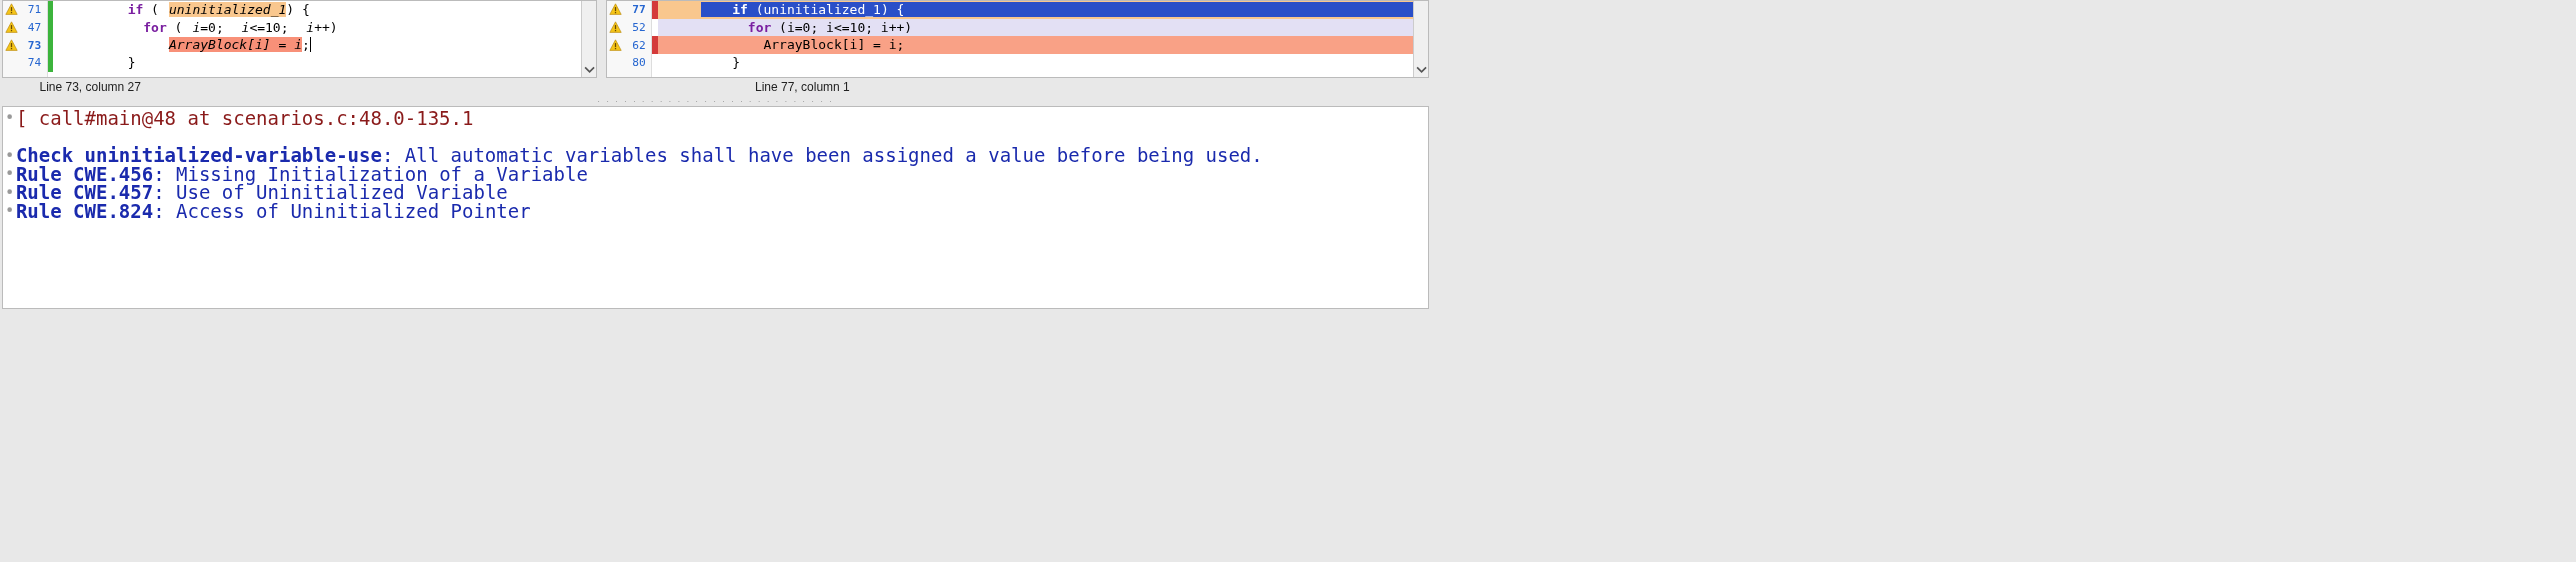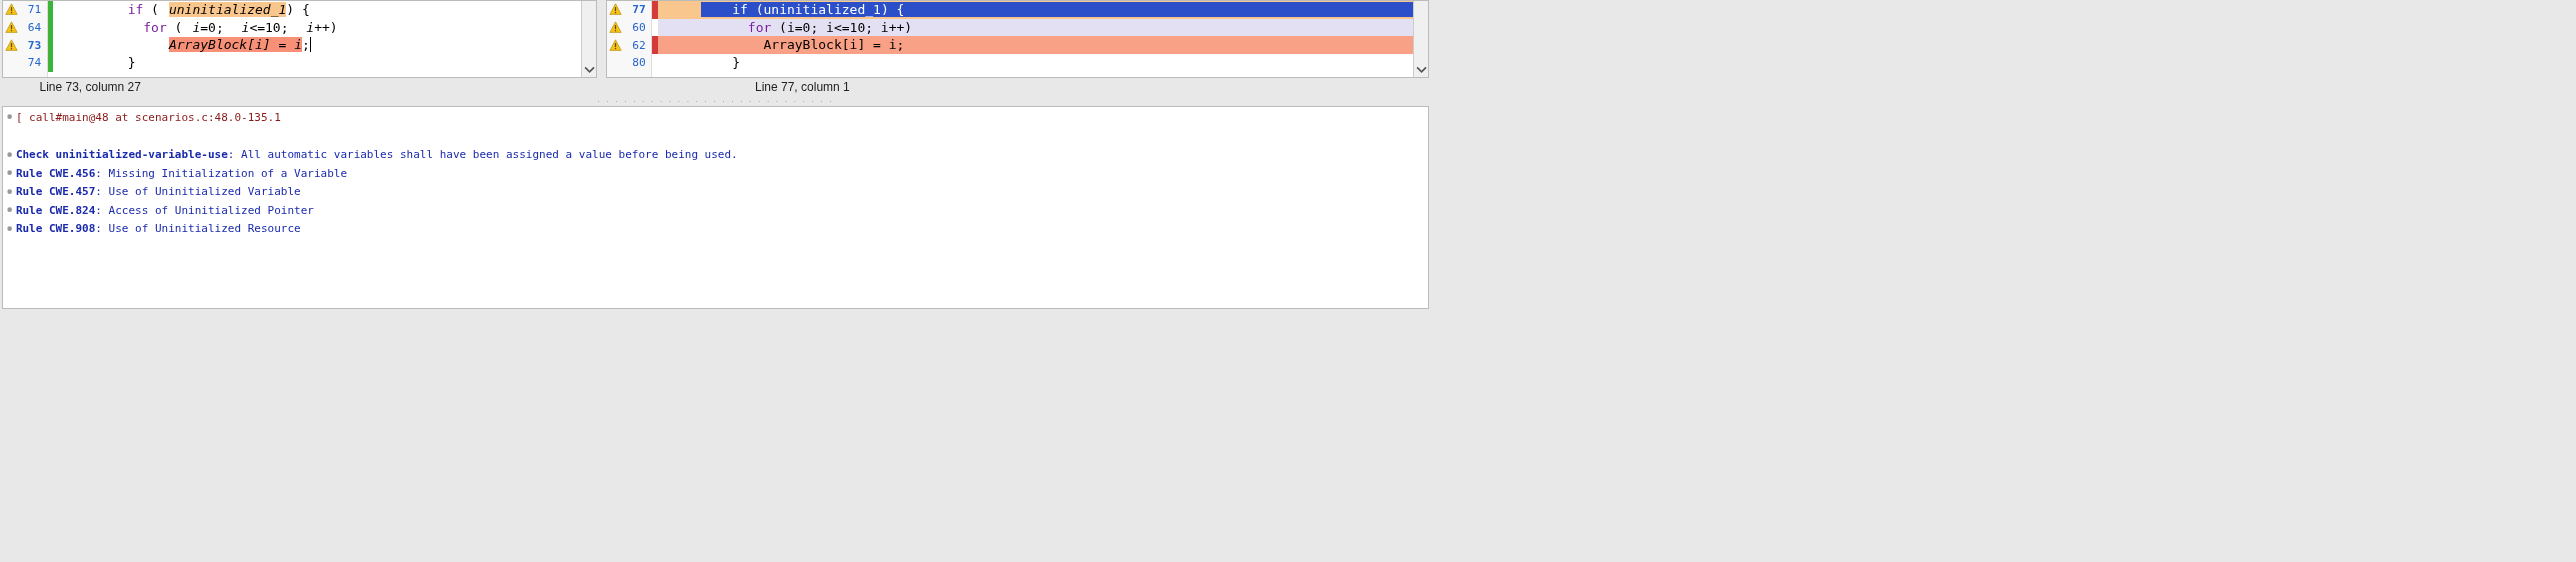--- a/index.html
+++ b/index.html
@@ -12,38 +12,38 @@
 .gutter-line { height: 17.7px; display: flex; align-items: center; justify-content: flex-end; padding-right: 5.6px; position: relative; }
 .warn-icon { position: absolute; left: 1.9px; width: 13px; height: 13px; }
 .ln { color: #2666d0; font-size: 11.2px; font-family: monospace; }
 .ln.bold { font-weight: bold; }
 .changebar { width: 5.6px; }
 .cb-line { height: 17.7px; }
 .cb-green { background: #3cb43c; }
 .cb-red { background: #d43a3a; }
 .code-col { flex: 1; font-family: monospace; font-size: 13px; }
 .code-line { height: 17.7px; line-height: 17.7px; white-space: pre; padding-left: 3.7px; }
-.kw { color: #7a1fa0; font-weight: normal; }
+.kw { color: #7a1fa0; font-weight: bold; }
 .varname { font-style: italic; margin-left: 10px; }
 .hl-orange { background: #f9c78e; }
 .hl-salmon { background: #f89078; }
 .hl-coral-row { background: #f9a186; }
 .hl-lavender { background: #e3e0f4; }
 .sel-blue { background: #2a4fc8; color: #fff; }
 .sel-blue .kw { color: #fff; }
 .cursor { border-right: 0.9px solid #000; }
 .scrollbar-v { width: 15px; background: #f0f0f0; border-left: 0.9px solid #ccc; display: flex; flex-direction: column; justify-content: flex-end; padding: 1.9px; }
 .scroll-arrow-down { width: 11.2px; height: 11.2px; align-self: center; }
 
 .status-bar { display: flex; height: 18.6px; background: #e8e8e8; font-size: 12px; }
 .status-cell { flex: 1; padding: 1.9px 7.5px; color: #222; margin-left: 32px; }
 
 .splitter { height: 9.3px; background: #e8e8e8; text-align: center; color: #999; font-size: 8.4px; letter-spacing: 1.9px; cursor: ns-resize; line-height: 9.3px; }
 
-.bottom-panel { background: #fff; border: 0.9px solid #bbb; margin: 0 1.9px; height: 203px; overflow: auto; padding: 1.9px 3.7px; font-family: monospace; font-size: 11px; line-height: 18.6px; }
+.bottom-panel { background: #fff; border: 0.9px solid #bbb; margin: 0 1.9px; height: 203px; overflow: auto; padding: 1.9px 3.7px; font-family: monospace; font-size: 19px; line-height: 18.6px; }
 .bp-line { white-space: pre; position: relative; padding-left: 9.3px; }
 .tick { position: absolute; left: -1.9px; top: 3.7px; width: 9.3px; height: 9.3px; }
 .dark-red { color: #8a1a1a; }
 .dark-blue { color: #1a2aad; }
 .bp-bold { font-weight: bold; }
 </style>
 </head>
 <body>
 
 <div class="top-panes">
@@ -57,21 +57,21 @@
               <rect x="7.2" y="11" width="1.6" height="1.6" fill="#6b4a00"></rect>
             </svg>
             <span class="ln">71</span>
           </div>
           <div class="gutter-line">
             <svg class="warn-icon" viewBox="0 0 16 16">
               <path d="M8 1 L15 14 L1 14 Z" fill="#f5c518" stroke="#b8860b" stroke-width="0.8"></path>
               <rect x="7.2" y="5" width="1.6" height="5" fill="#6b4a00"></rect>
               <rect x="7.2" y="11" width="1.6" height="1.6" fill="#6b4a00"></rect>
             </svg>
-            <span class="ln">64</span>
+            <span class="ln">47</span>
           </div>
           <div class="gutter-line">
             <svg class="warn-icon" viewBox="0 0 16 16">
               <path d="M8 1 L15 14 L1 14 Z" fill="#f5c518" stroke="#b8860b" stroke-width="0.8"></path>
               <rect x="7.2" y="5" width="1.6" height="5" fill="#6b4a00"></rect>
               <rect x="7.2" y="11" width="1.6" height="1.6" fill="#6b4a00"></rect>
             </svg>
             <span class="ln bold">73</span>
           </div>
           <div class="gutter-line">
@@ -107,21 +107,21 @@
               <rect x="7.2" y="11" width="1.6" height="1.6" fill="#6b4a00"></rect>
             </svg>
             <span class="ln bold">77</span>
           </div>
           <div class="gutter-line">
             <svg class="warn-icon" viewBox="0 0 16 16">
               <path d="M8 1 L15 14 L1 14 Z" fill="#f5c518" stroke="#b8860b" stroke-width="0.8"></path>
               <rect x="7.2" y="5" width="1.6" height="5" fill="#6b4a00"></rect>
               <rect x="7.2" y="11" width="1.6" height="1.6" fill="#6b4a00"></rect>
             </svg>
-            <span class="ln">60</span>
+            <span class="ln">52</span>
           </div>
           <div class="gutter-line">
             <svg class="warn-icon" viewBox="0 0 16 16">
               <path d="M8 1 L15 14 L1 14 Z" fill="#f5c518" stroke="#b8860b" stroke-width="0.8"></path>
               <rect x="7.2" y="5" width="1.6" height="5" fill="#6b4a00"></rect>
               <rect x="7.2" y="11" width="1.6" height="1.6" fill="#6b4a00"></rect>
             </svg>
             <span class="ln">62</span>
           </div>
           <div class="gutter-line">
@@ -166,17 +166,14 @@
         </svg></span><span class="bp-bold">Check uninitialized-variable-use</span><span>: All automatic variables shall have been assigned a value before being used.</span></div>
     <div class="bp-line dark-blue"><span><svg class="tick" viewBox="0 0 10 10">
           <circle cx="5" cy="5" r="2.5" fill="#999"></circle>
         </svg></span><span class="bp-bold">Rule CWE.456</span><span>: Missing Initialization of a Variable</span></div>
     <div class="bp-line dark-blue"><span><svg class="tick" viewBox="0 0 10 10">
           <circle cx="5" cy="5" r="2.5" fill="#999"></circle>
         </svg></span><span class="bp-bold">Rule CWE.457</span><span>: Use of Uninitialized Variable</span></div>
     <div class="bp-line dark-blue"><span><svg class="tick" viewBox="0 0 10 10">
           <circle cx="5" cy="5" r="2.5" fill="#999"></circle>
         </svg></span><span class="bp-bold">Rule CWE.824</span><span>: Access of Uninitialized Pointer</span></div>
-    <div class="bp-line dark-blue"><span><svg class="tick" viewBox="0 0 10 10">
-          <circle cx="5" cy="5" r="2.5" fill="#999"></circle>
-        </svg></span><span class="bp-bold">Rule CWE.908</span><span>: Use of Uninitialized Resource</span></div>
   </div>
 
 
 </body></html>

